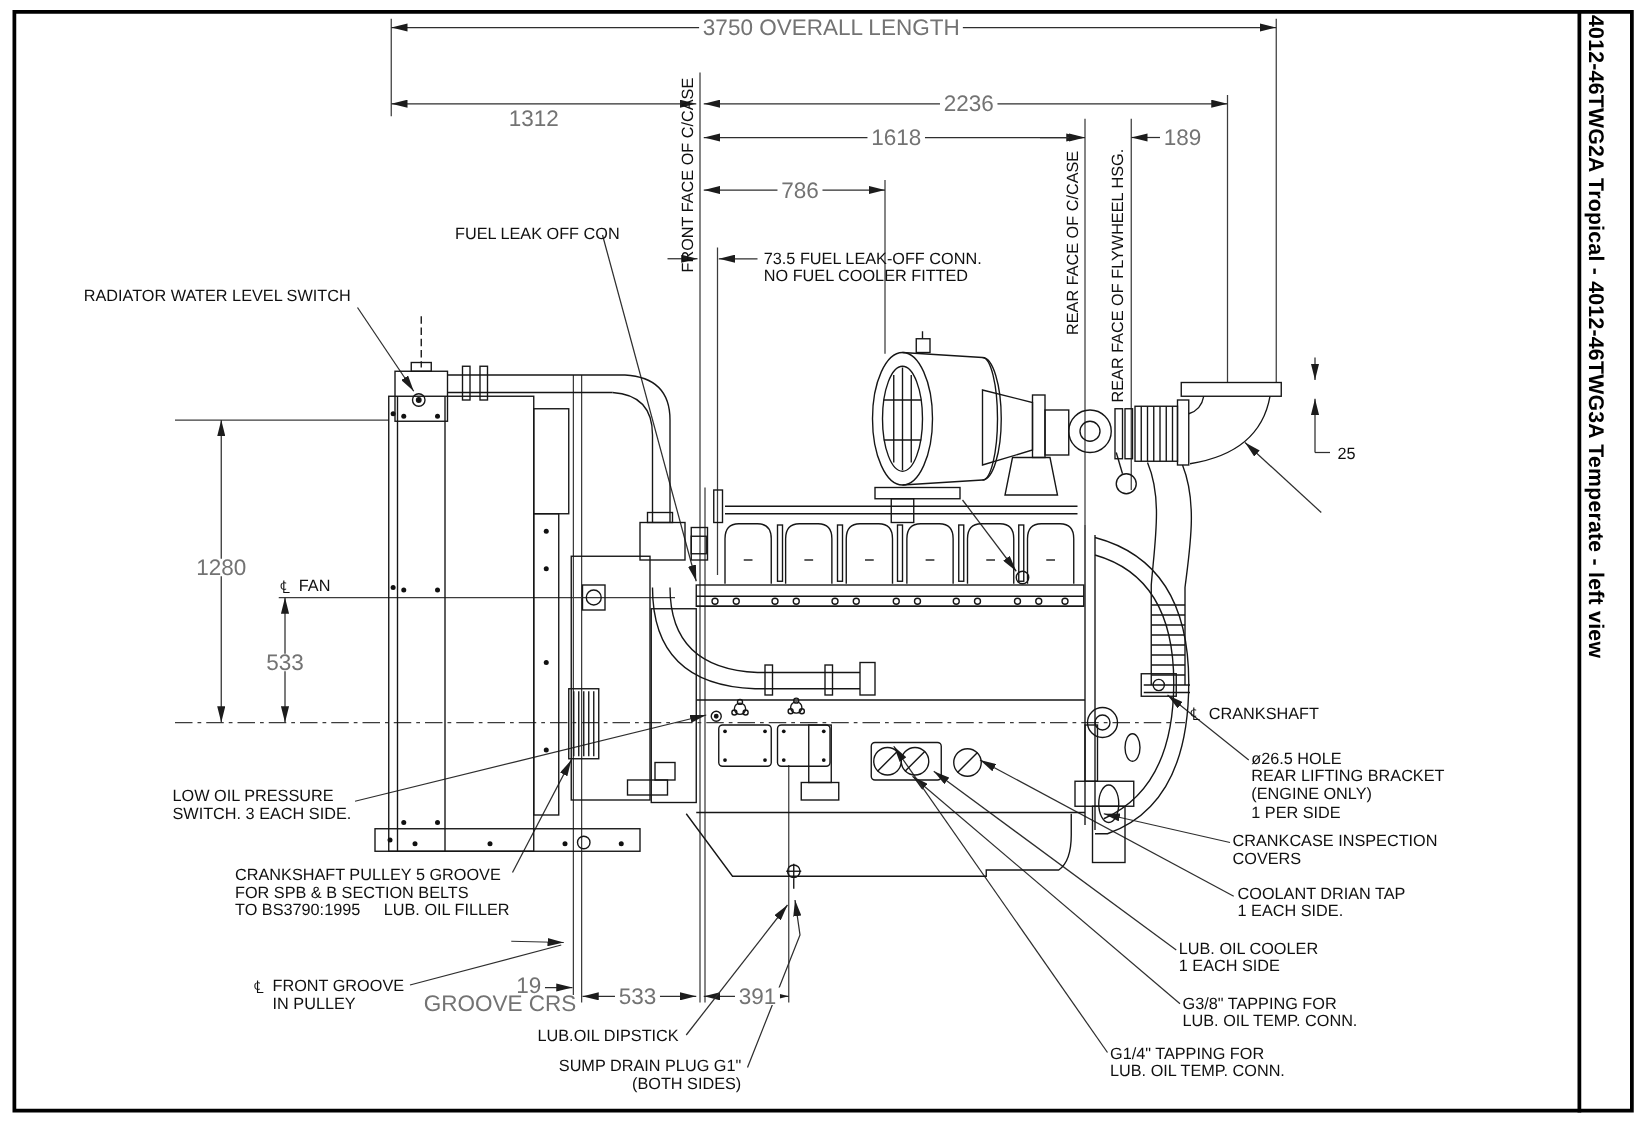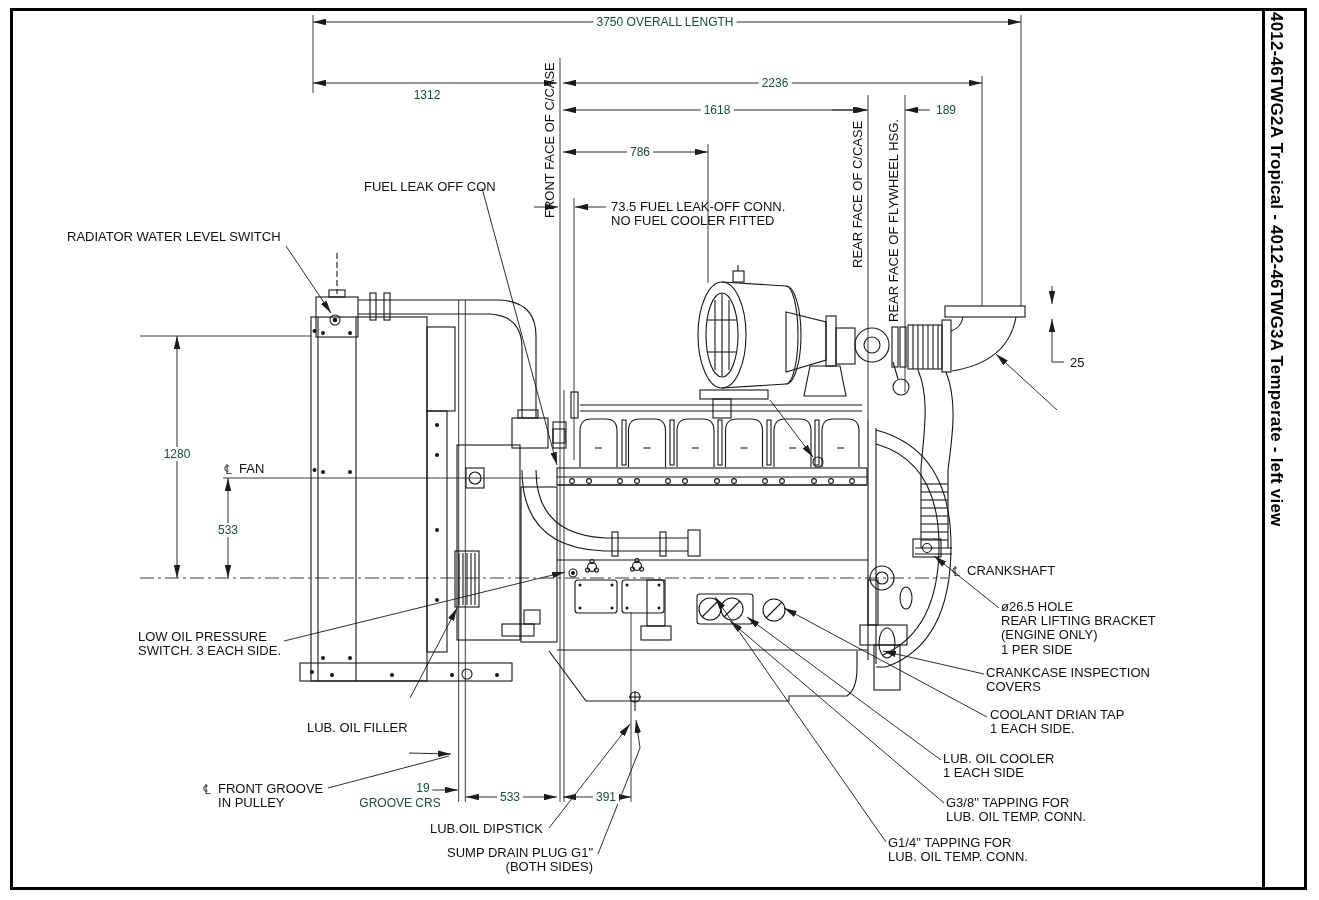--- a/index.html
+++ b/index.html
@@ -2,21 +2,21 @@
 <html><head>
 <meta charset="utf-8">
 <style>
   html,body{margin:0;padding:0;background:#fff;}
   .stage{position:relative;width:1319px;height:900px;background:#fff;overflow:hidden;
          font-family:"Liberation Sans",sans-serif;}
   .frame{position:absolute;left:10px;top:8px;width:1297px;height:882px;border:3px solid #000;box-sizing:border-box;}
   .titlebar-divider{position:absolute;left:1262px;top:8px;height:882px;width:0;border-left:3px solid #000;}
   svg.draw{position:absolute;left:0;top:0;}
   .lbl{position:absolute;font-size:13px;line-height:14.2px;color:#101010;white-space:pre-line;}
-  .dimv{position:absolute;font-size:12px;line-height:14px;color:#14532d;background:#fff;
+  .dimv{position:absolute;font-size:18px;line-height:14px;color:#737373;background:#fff;
         padding:0 3px;transform:translate(-50%,-50%);white-space:nowrap;}
   .rot{position:absolute;font-size:13px;color:#101010;white-space:nowrap;
        transform:rotate(-90deg);transform-origin:0 0;}
   .title-strip{position:absolute;left:1266px;top:12px;height:870px;
        writing-mode:vertical-rl;font-size:17px;font-weight:bold;color:#000;letter-spacing:.2px;}
   .clsym{font-size:14px;}
   .row{display:flex;gap:7px;align-items:flex-start;}
   .ralign{text-align:right;}
 </style>
 </head>
@@ -353,20 +353,23 @@
   <div class="lbl" style="left:990px;top:708px;">COOLANT DRIAN TAP
 1 EACH SIDE.</div>
   <div class="lbl" style="left:943px;top:752px;">LUB. OIL COOLER
 1 EACH SIDE</div>
   <div class="lbl" style="left:946px;top:796px;">G3/8" TAPPING FOR
 LUB. OIL TEMP. CONN.</div>
   <div class="lbl" style="left:888px;top:836px;">G1/4" TAPPING FOR
 LUB. OIL TEMP. CONN.</div>
   <div class="lbl" style="left:138px;top:630px;">LOW OIL PRESSURE
 SWITCH. 3 EACH SIDE.</div>
+  <div class="lbl" style="left:188px;top:693px;">CRANKSHAFT PULLEY 5 GROOVE
+FOR SPB &amp; B SECTION BELTS
+TO BS3790:1995</div>
   <div class="lbl" style="left:307px;top:721px;">LUB. OIL FILLER</div>
   <div class="lbl row" style="left:203px;top:782px;">
     <span class="clsym">℄</span>
     <span>FRONT GROOVE
 IN PULLEY</span>
   </div>
   <div class="lbl" style="left:430px;top:822px;">LUB.OIL DIPSTICK</div>
   <div class="lbl ralign" style="left:443px;top:846px;width:150px;">SUMP DRAIN PLUG G1"
 (BOTH SIDES)</div>
 

